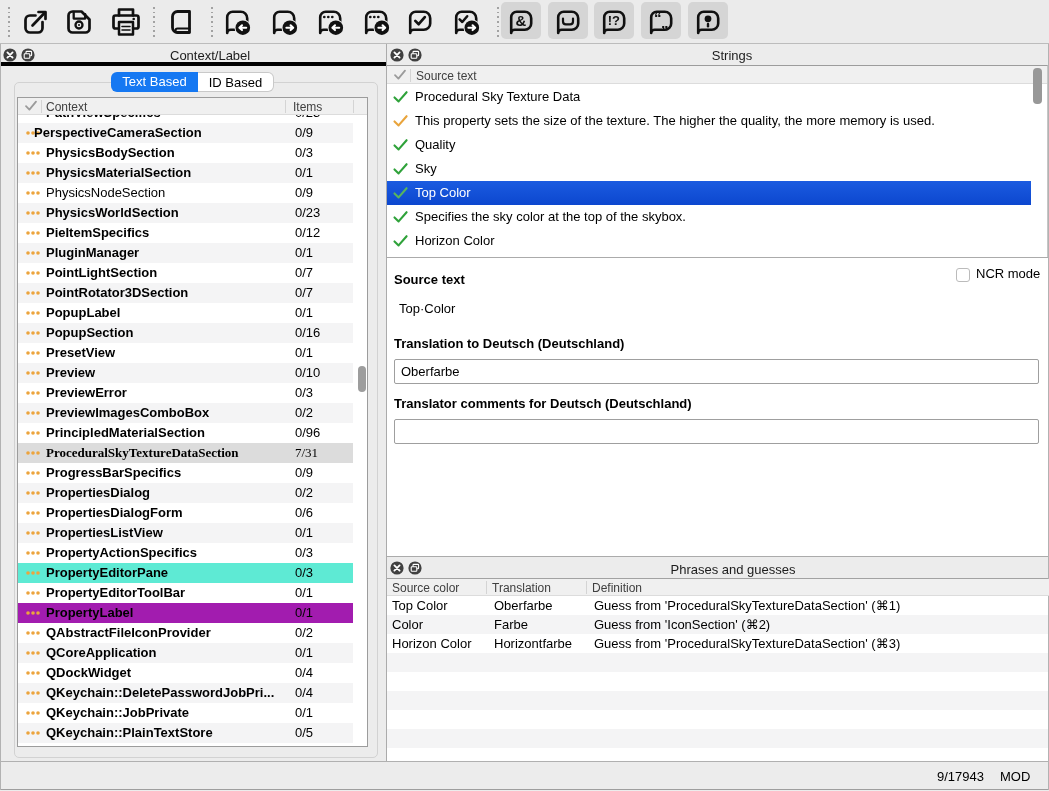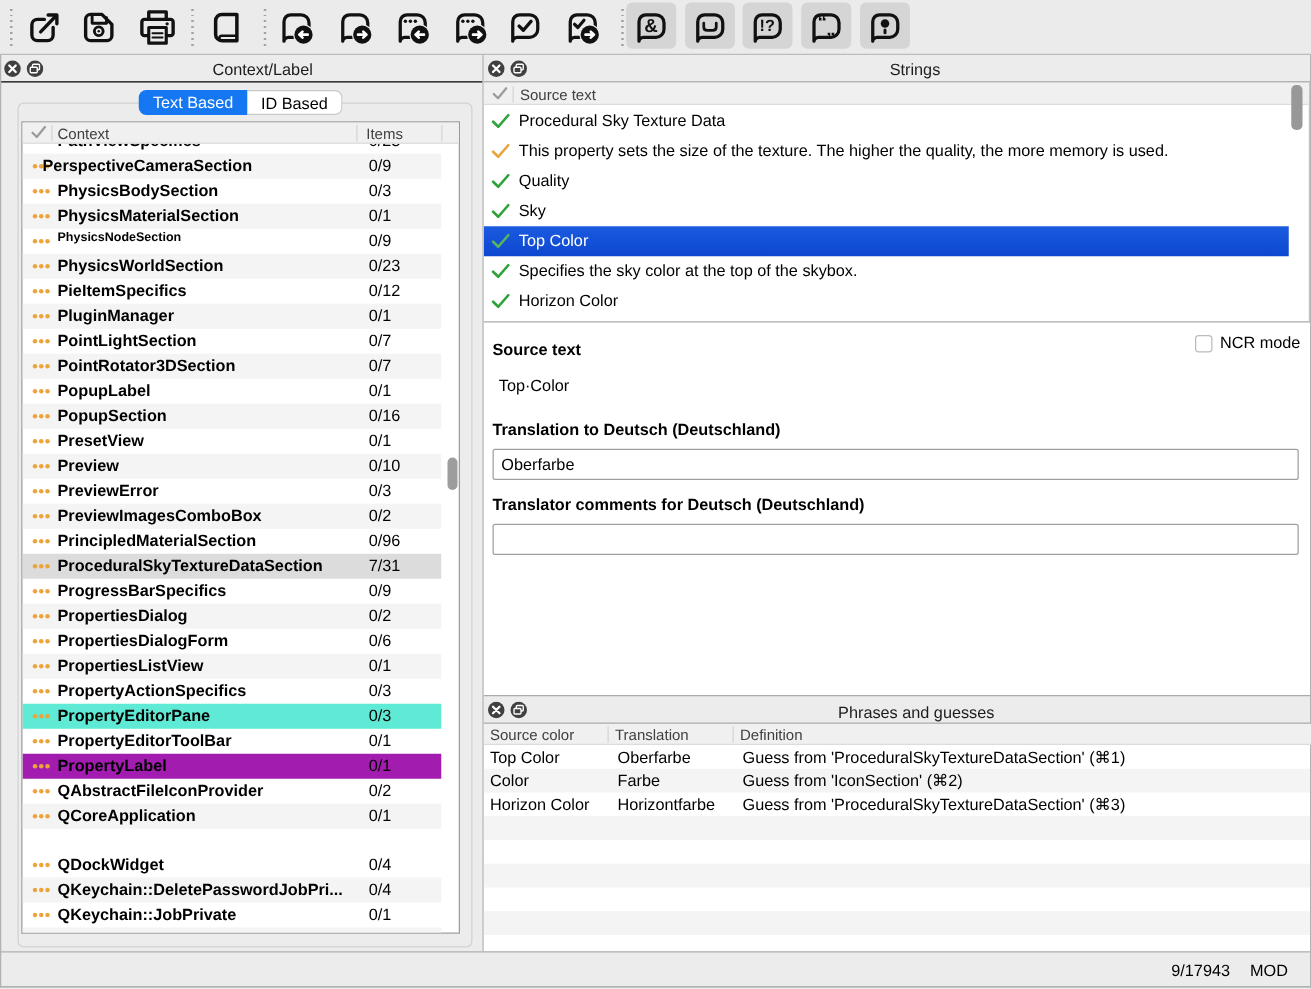--- a/index.html
+++ b/index.html
@@ -3,21 +3,21 @@
 <style>
 * { margin:0; padding:0; box-sizing:border-box; }
 html,body { width:1049px; height:791px; overflow:hidden; }
 body { font-family:"Liberation Sans", sans-serif; background:#ececec; position:relative; color:#000; }
 .abs { position:absolute; }
 #toolbar { left:0; top:0; width:1049px; height:44px; background:#ebebeb; border-bottom:1px solid #bcbcbc; }
 .tsep { position:absolute; top:7px; width:2px; height:30px;
   background-image:repeating-linear-gradient(to bottom,#a2a2a2 0 1.5px,transparent 1.5px 4.7px); }
 .tbtn { position:absolute; top:2px; width:40px; height:37px; background:#d5d5d5; border-radius:5px; }
 .ticon { position:absolute; top:8px; }
-.titlebar { position:absolute; height:22px; background:#ececec; border-bottom:1px solid #000000; }
+.titlebar { position:absolute; height:22px; background:#ececec; border-bottom:4px solid #000000; }
 .dtitle { position:absolute; top:4px; font-size:13px; color:#1c1c1c; }
 .dbtn { position:absolute; top:4px; }
 .thead { position:absolute; left:0; top:0; right:0; height:17px; background:#f0f0f0;
   border-bottom:1px solid #dcdcdc; font-size:12px; color:#404040; z-index:5; }
 .hsep { position:absolute; top:2px; height:13px; width:1px; background:#d4d4d4; }
 .row { position:relative; }
 .thumb { position:absolute; background:#9d9d9d; border-radius:4px; z-index:8; }
 .blbl { font-size:13px; font-weight:bold; color:#000; position:absolute; }
 .inp { position:absolute; background:#fff; border:1px solid #9f9f9f; border-radius:2px;
   font-size:13px; line-height:23px; padding-left:6px; }
@@ -184,21 +184,21 @@
         </svg>
         <span class="abs" style="left:28px;top:2px;font-size:13px;font-weight:bold;white-space:nowrap;">PhysicsMaterialSection</span>
         <span class="abs" style="left:277px;top:2px;font-size:13px;">0/1</span>
       </div>
 <div class="row" style="height:20px;">
         <svg class="abs" style="left:7px;top:7px;" width="16" height="6" viewBox="0 0 16 6">
           <circle cx="3" cy="3" r="1.8" fill="#eca43d"></circle>
           <circle cx="8" cy="3" r="1.8" fill="#eca43d"></circle>
           <circle cx="13" cy="3" r="1.8" fill="#eca43d"></circle>
         </svg>
-        <span class="abs" style="left:28px;top:2px;font-size:10px;font-weight:bold;white-space:nowrap;">PhysicsNodeSection</span>
+        <span class="abs" style="left:28px;top:2px;font-size:13px;font-weight:normal;white-space:nowrap;">PhysicsNodeSection</span>
         <span class="abs" style="left:277px;top:2px;font-size:13px;">0/9</span>
       </div>
 <div class="row" style="height:20px;background:#f4f4f5;">
         <svg class="abs" style="left:7px;top:7px;" width="16" height="6" viewBox="0 0 16 6">
           <circle cx="3" cy="3" r="1.8" fill="#eca43d"></circle>
           <circle cx="8" cy="3" r="1.8" fill="#eca43d"></circle>
           <circle cx="13" cy="3" r="1.8" fill="#eca43d"></circle>
         </svg>
         <span class="abs" style="left:28px;top:2px;font-size:13px;font-weight:bold;white-space:nowrap;">PhysicsWorldSection</span>
         <span class="abs" style="left:277px;top:2px;font-size:13px;">0/23</span>
@@ -295,21 +295,21 @@
       </div>
 <div class="row" style="height:20px;">
         <svg class="abs" style="left:7px;top:7px;" width="16" height="6" viewBox="0 0 16 6">
           <circle cx="3" cy="3" r="1.8" fill="#eca43d"></circle>
           <circle cx="8" cy="3" r="1.8" fill="#eca43d"></circle>
           <circle cx="13" cy="3" r="1.8" fill="#eca43d"></circle>
         </svg>
         <span class="abs" style="left:28px;top:2px;font-size:13px;font-weight:bold;white-space:nowrap;">PrincipledMaterialSection</span>
         <span class="abs" style="left:277px;top:2px;font-size:13px;">0/96</span>
       </div>
-<div class="row" style="height:20px;background:#dcdcdc;">
+<div class="row" style="height:20px;background:#dcdcdc;font-family:Liberation Serif, serif;">
         <svg class="abs" style="left:7px;top:7px;" width="16" height="6" viewBox="0 0 16 6">
           <circle cx="3" cy="3" r="1.8" fill="#eca43d"></circle>
           <circle cx="8" cy="3" r="1.8" fill="#eca43d"></circle>
           <circle cx="13" cy="3" r="1.8" fill="#eca43d"></circle>
         </svg>
         <span class="abs" style="left:28px;top:2px;font-size:13px;font-weight:bold;white-space:nowrap;">ProceduralSkyTextureDataSection</span>
         <span class="abs" style="left:277px;top:2px;font-size:13px;">7/31</span>
       </div>
 <div class="row" style="height:20px;">
         <svg class="abs" style="left:7px;top:7px;" width="16" height="6" viewBox="0 0 16 6">
@@ -394,21 +394,21 @@
       </div>
 <div class="row" style="height:20px;background:#f4f4f5;">
         <svg class="abs" style="left:7px;top:7px;" width="16" height="6" viewBox="0 0 16 6">
           <circle cx="3" cy="3" r="1.8" fill="#eca43d"></circle>
           <circle cx="8" cy="3" r="1.8" fill="#eca43d"></circle>
           <circle cx="13" cy="3" r="1.8" fill="#eca43d"></circle>
         </svg>
         <span class="abs" style="left:28px;top:2px;font-size:13px;font-weight:bold;white-space:nowrap;">QCoreApplication</span>
         <span class="abs" style="left:277px;top:2px;font-size:13px;">0/1</span>
       </div>
-<div class="row" style="height:20px;margin-top:19px;">
+<div class="row" style="height:20px;">
         <svg class="abs" style="left:7px;top:7px;" width="16" height="6" viewBox="0 0 16 6">
           <circle cx="3" cy="3" r="1.8" fill="#eca43d"></circle>
           <circle cx="8" cy="3" r="1.8" fill="#eca43d"></circle>
           <circle cx="13" cy="3" r="1.8" fill="#eca43d"></circle>
         </svg>
         <span class="abs" style="left:28px;top:2px;font-size:13px;font-weight:bold;white-space:nowrap;">QDockWidget</span>
         <span class="abs" style="left:277px;top:2px;font-size:13px;">0/4</span>
       </div>
 <div class="row" style="height:20px;background:#f4f4f5;">
         <svg class="abs" style="left:7px;top:7px;" width="16" height="6" viewBox="0 0 16 6">

